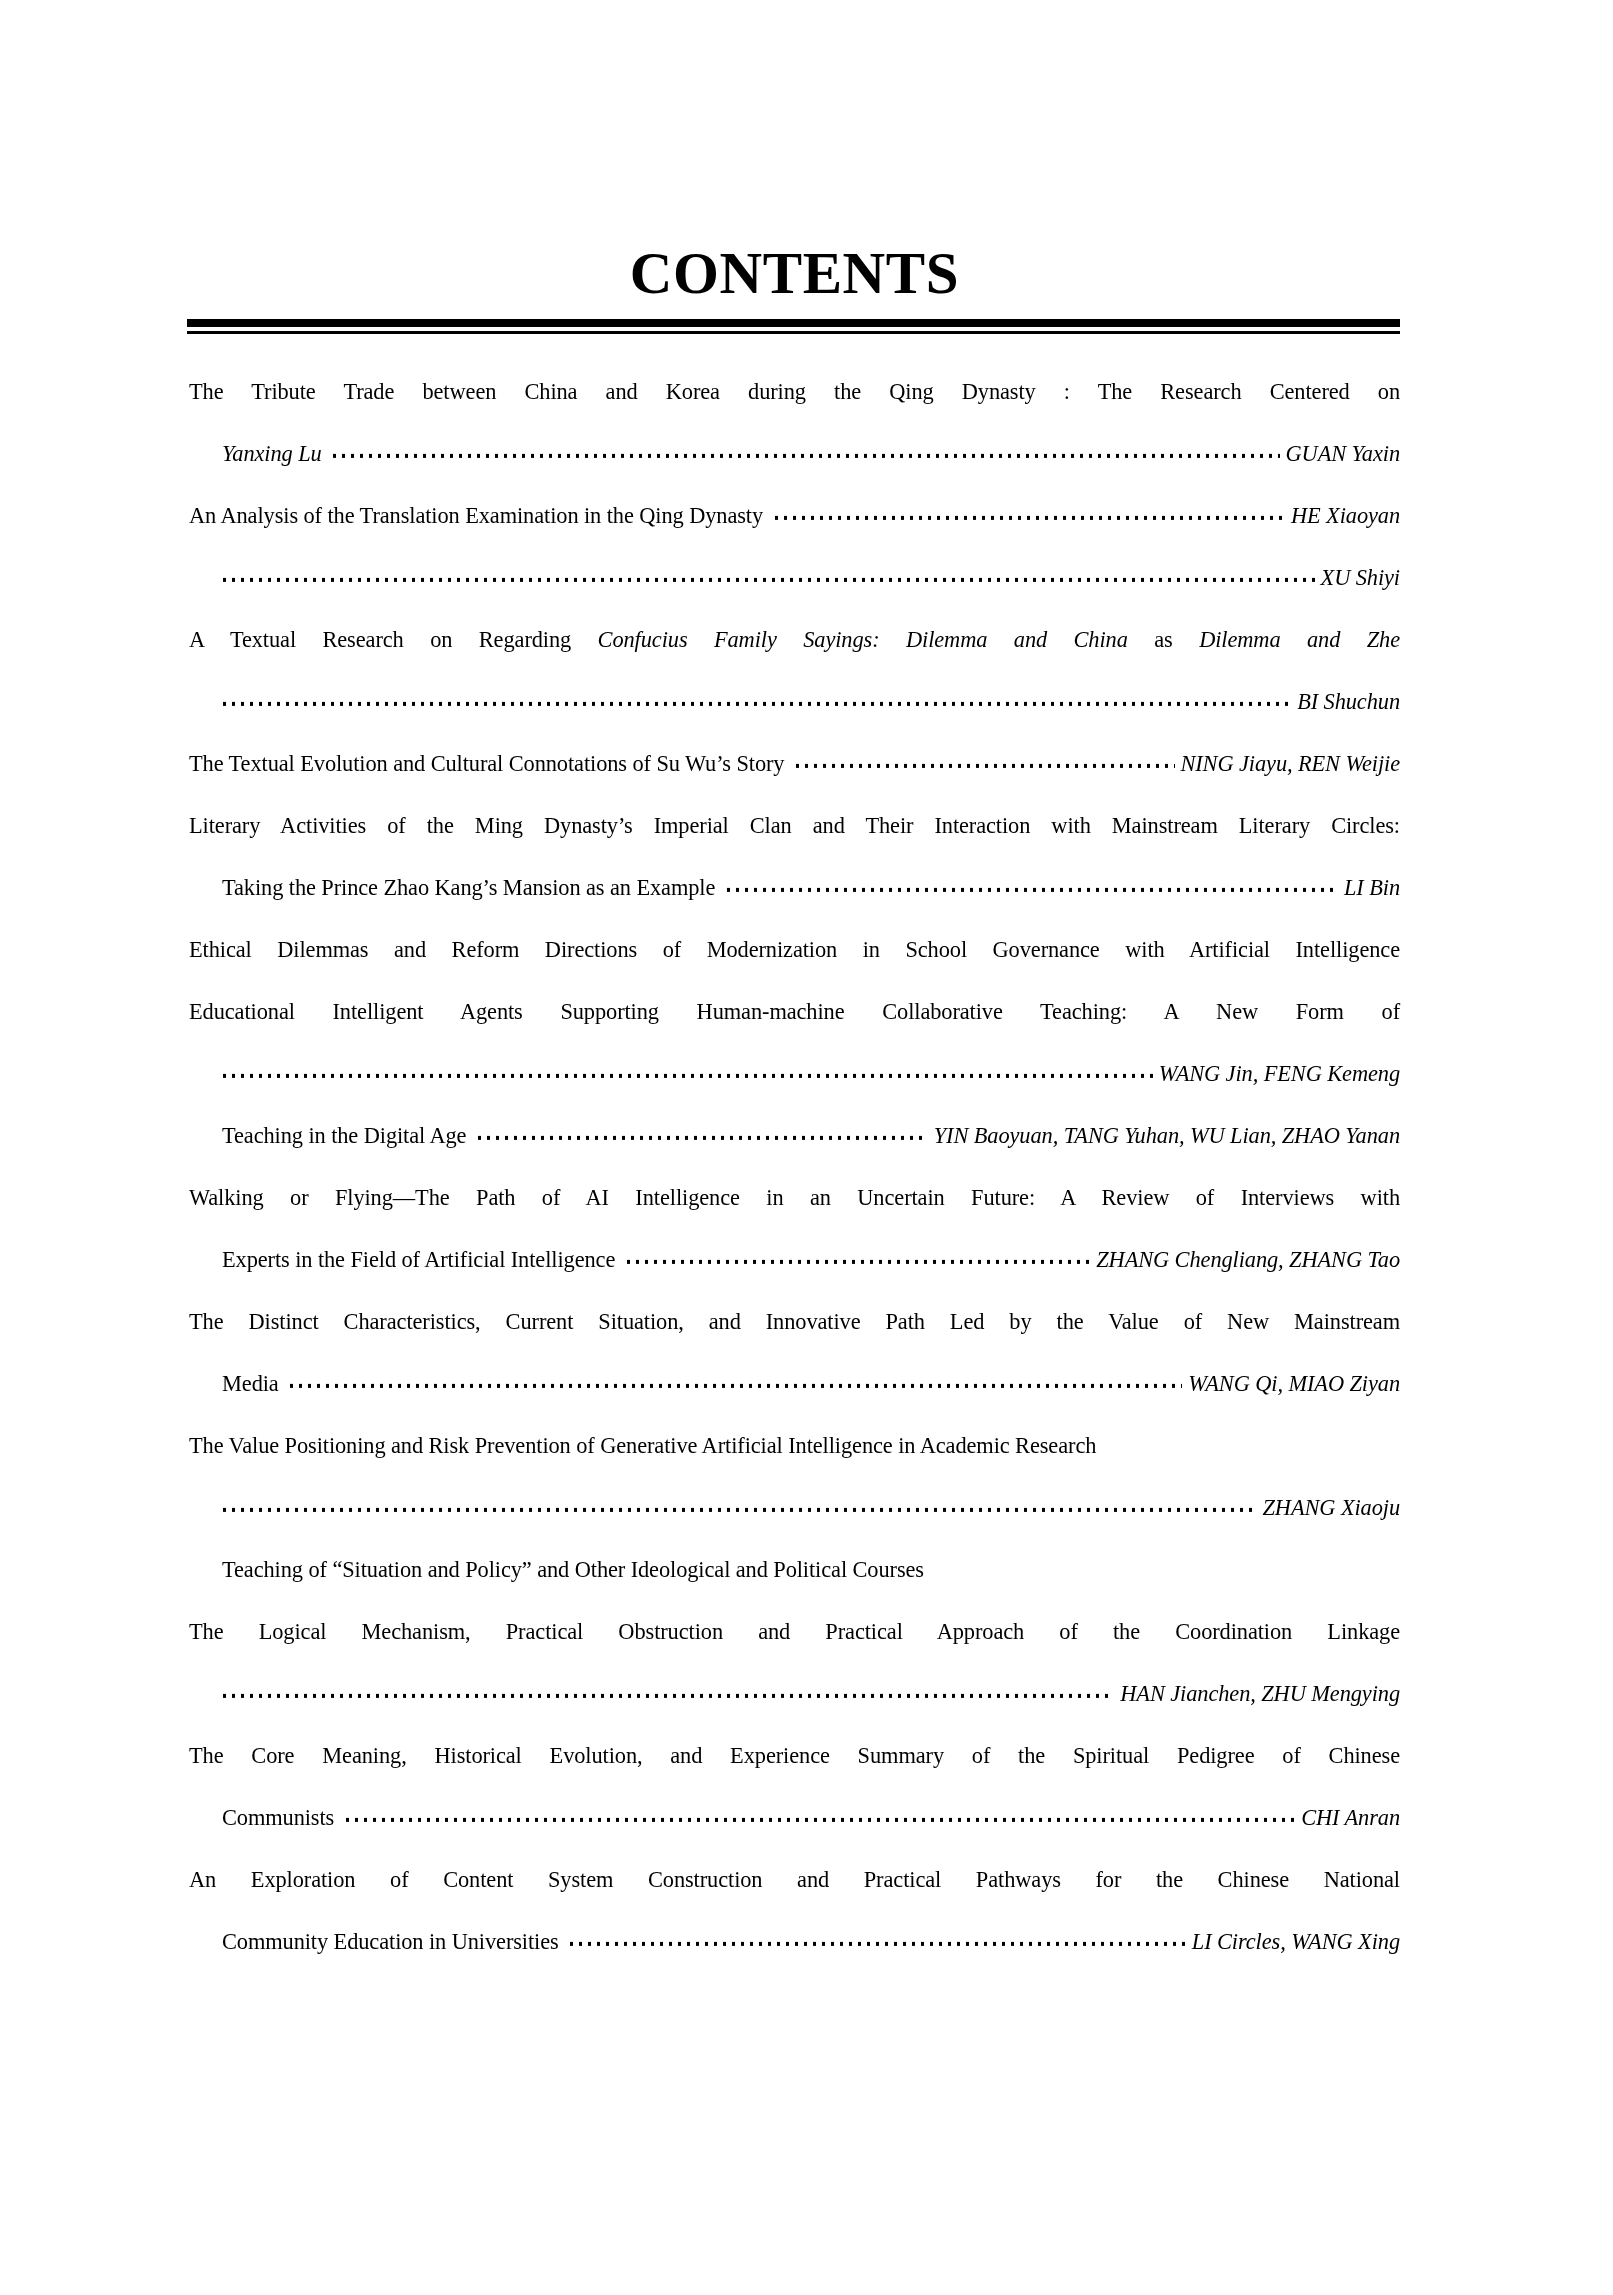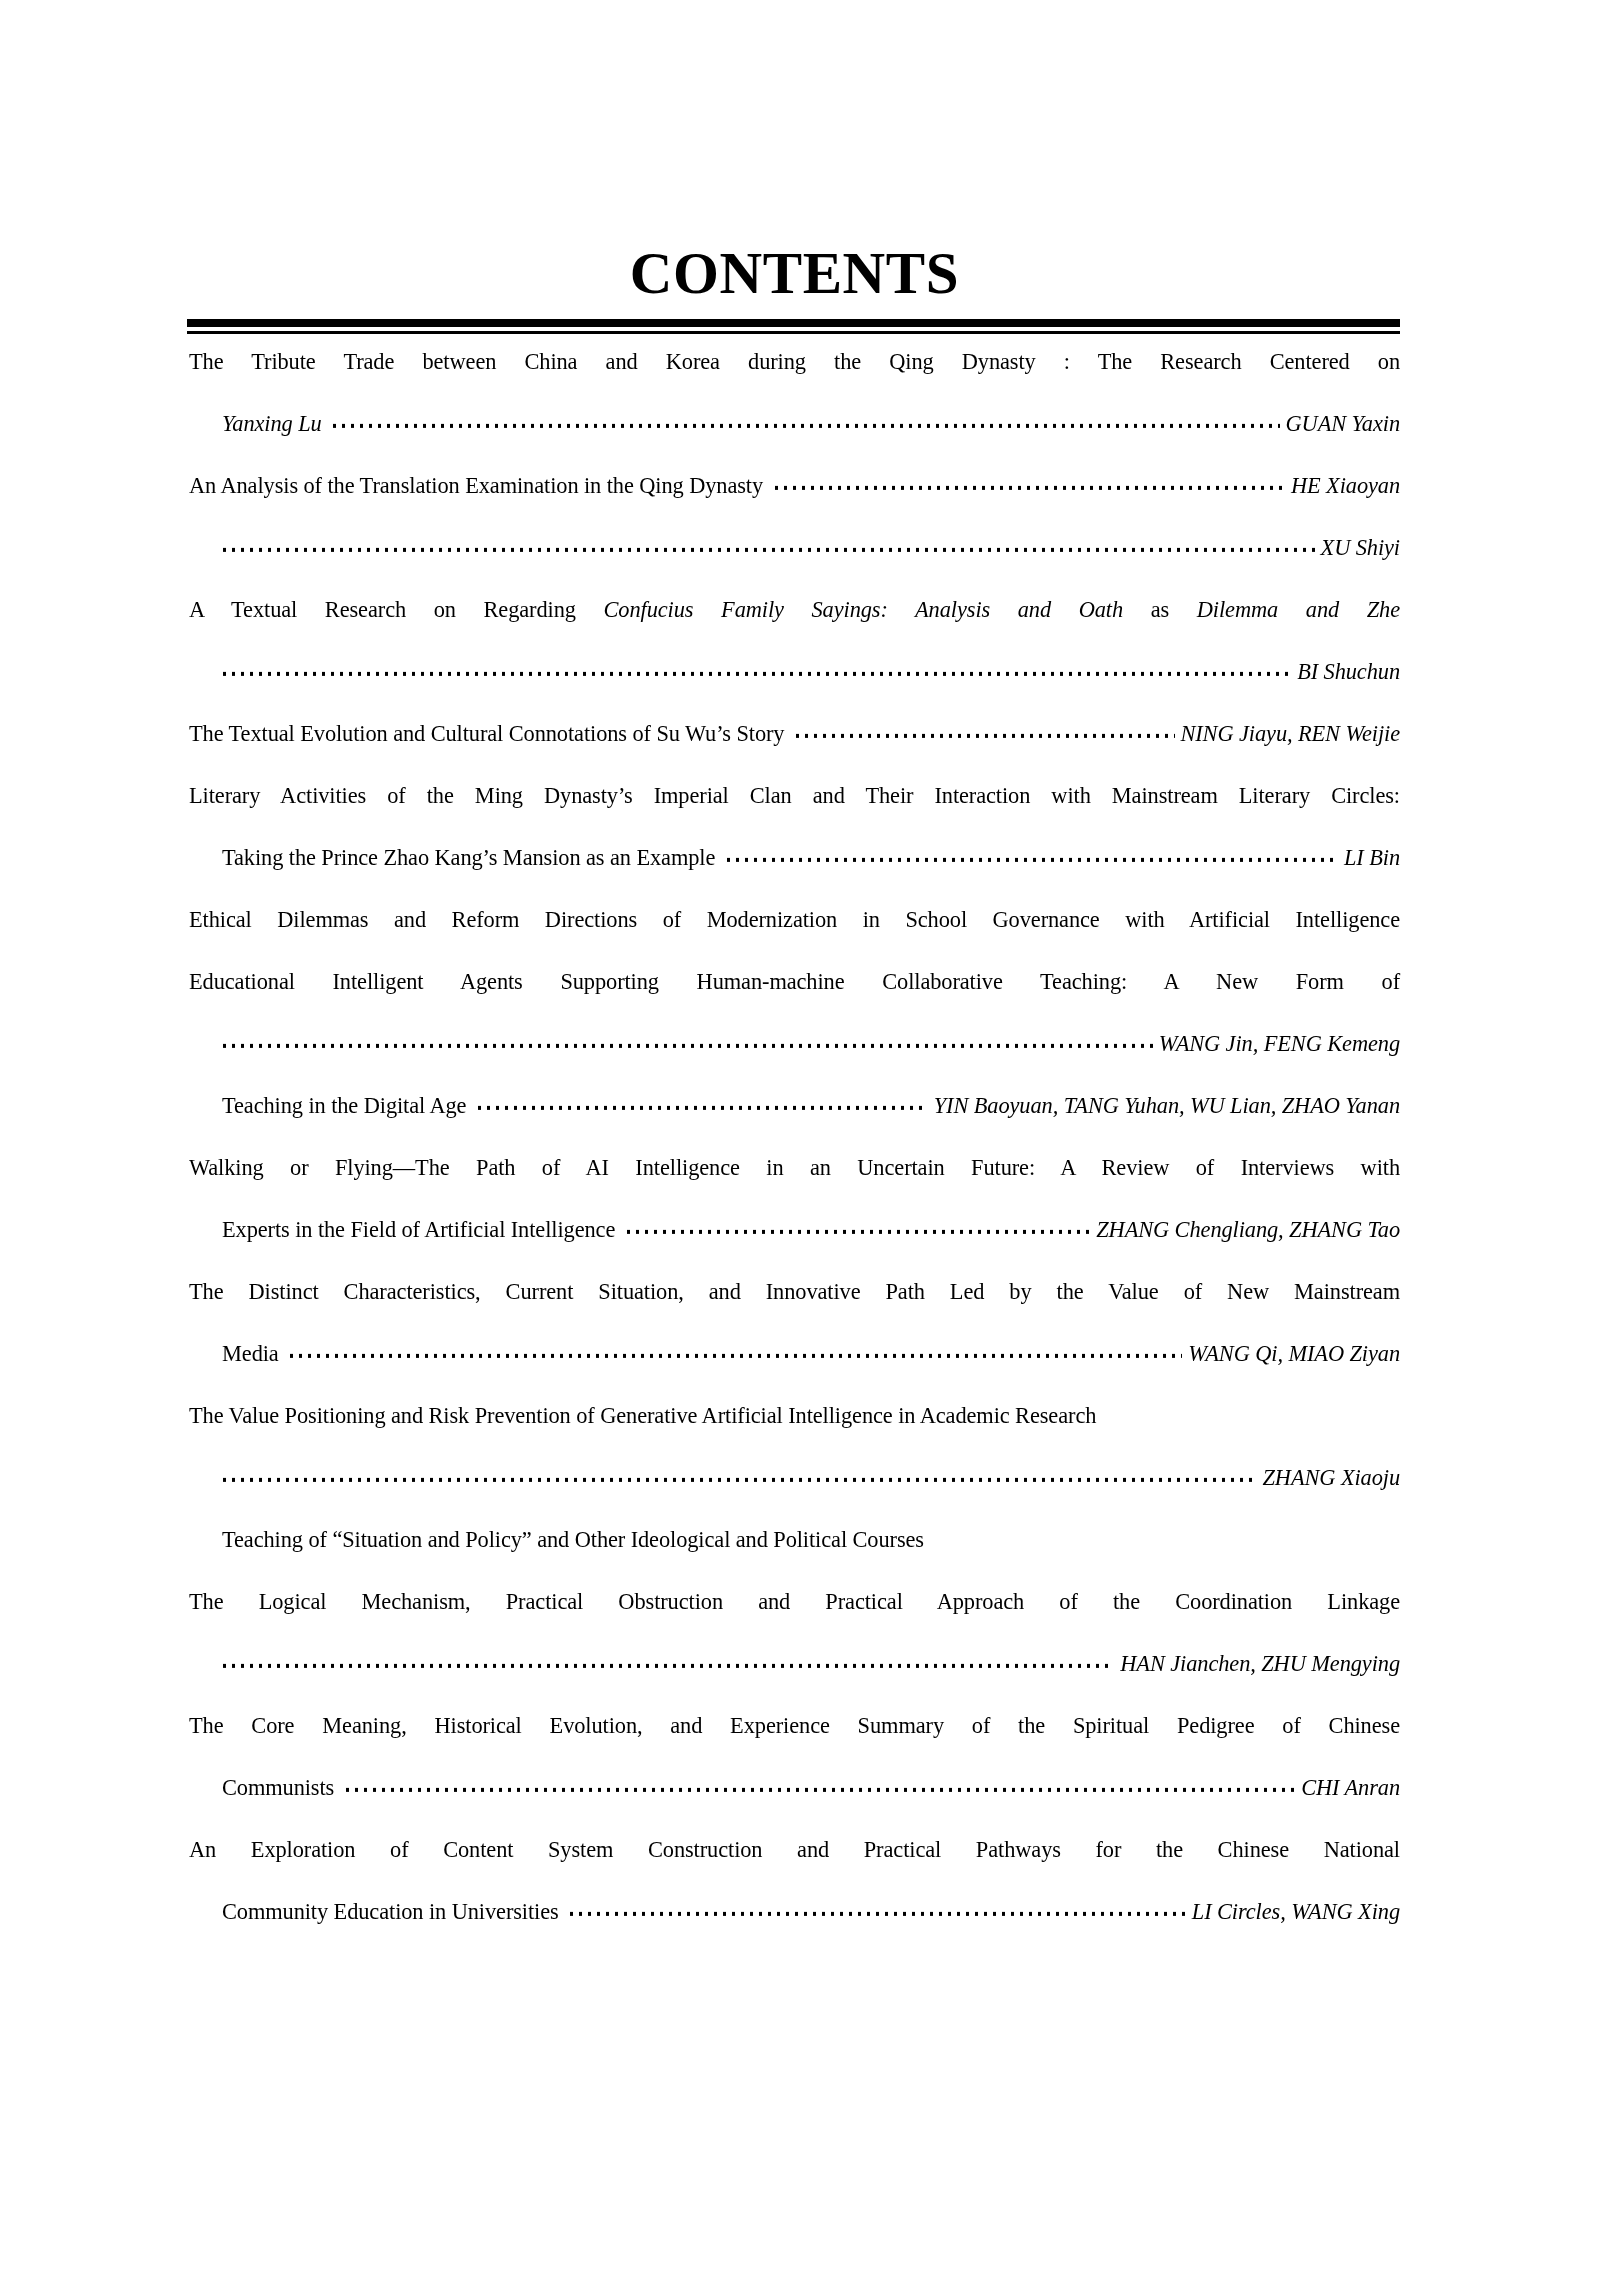--- a/index.html
+++ b/index.html
@@ -24,21 +24,21 @@
     font-weight: 700;
     letter-spacing: 0.6px;
     line-height: 1;
     white-space: nowrap;
   }
   .rule { position: absolute; top: 319px; left: -1.9px; width: 1213px; }
   .rule-thick { height: 8.3px; background: #000; }
   .rule-thin  { height: 2.6px;  background: #000; margin-top: 3.8px; }
   .toc {
     position: absolute;
-    top: 331px; left: 0; width: 1211px;
+    top: 361px; left: 0; width: 1211px;
   }
   .line {
     height: 62px;
     line-height: 62px;
     font-size: 22.4px;
     letter-spacing: -0.1px;
     white-space: normal;
     overflow: visible;
   }
   .indent { padding-left: 33px; }
@@ -77,21 +77,21 @@
         </div>
         <div class="line flexline">
           <span class="linetext"><span class="">An Analysis of the Translation Examination in the Qing Dynasty</span></span>
           <span class="leader"></span>
           <span class="authors">HE Xiaoyan</span>
         </div>
         <div class="line indent flexline">
           <span class="leader leader-first"></span>
           <span class="authors">XU Shiyi</span>
         </div>
-        <div class="line justify"><span class="">A Textual Research on Regarding </span><span class="it">Confucius Family Sayings: Analysis and Oath</span><span class=""> as </span><span class="it">Dilemma and Zhe</span></div>
+        <div class="line justify"><span class="">A Textual Research on Regarding </span><span class="it">Confucius Family Sayings: Dilemma and China</span><span class=""> as </span><span class="it">Dilemma and Zhe</span></div>
         <div class="line indent flexline">
           <span class="leader leader-first"></span>
           <span class="authors">BI Shuchun</span>
         </div>
         <div class="line flexline">
           <span class="linetext"><span class="">The Textual Evolution and Cultural Connotations of Su Wu’s Story</span></span>
           <span class="leader"></span>
           <span class="authors">NING Jiayu, REN Weijie</span>
         </div>
         <div class="line justify"><span class="">Literary Activities of the Ming Dynasty’s Imperial Clan and Their Interaction with Mainstream Literary Circles:</span></div>

